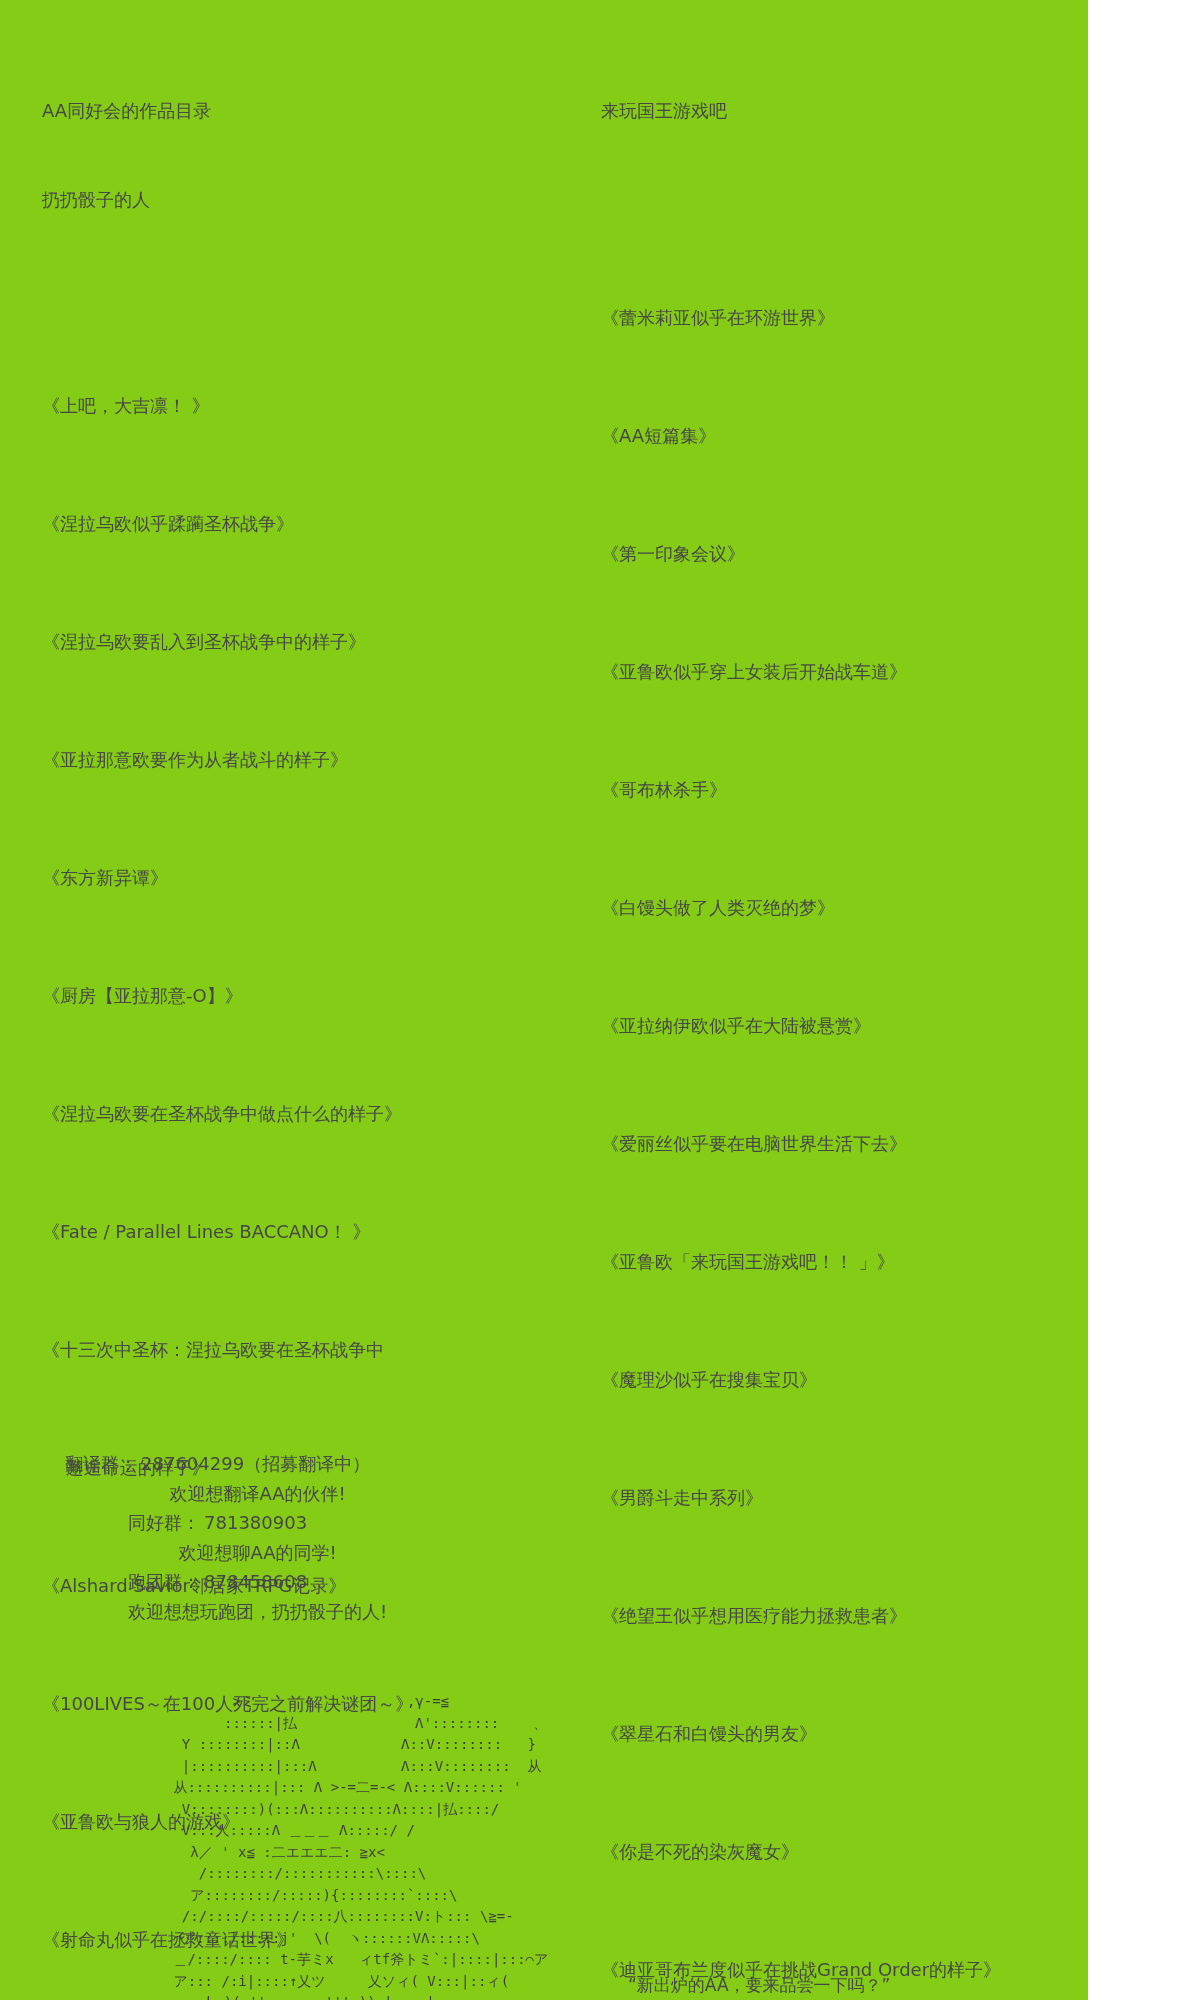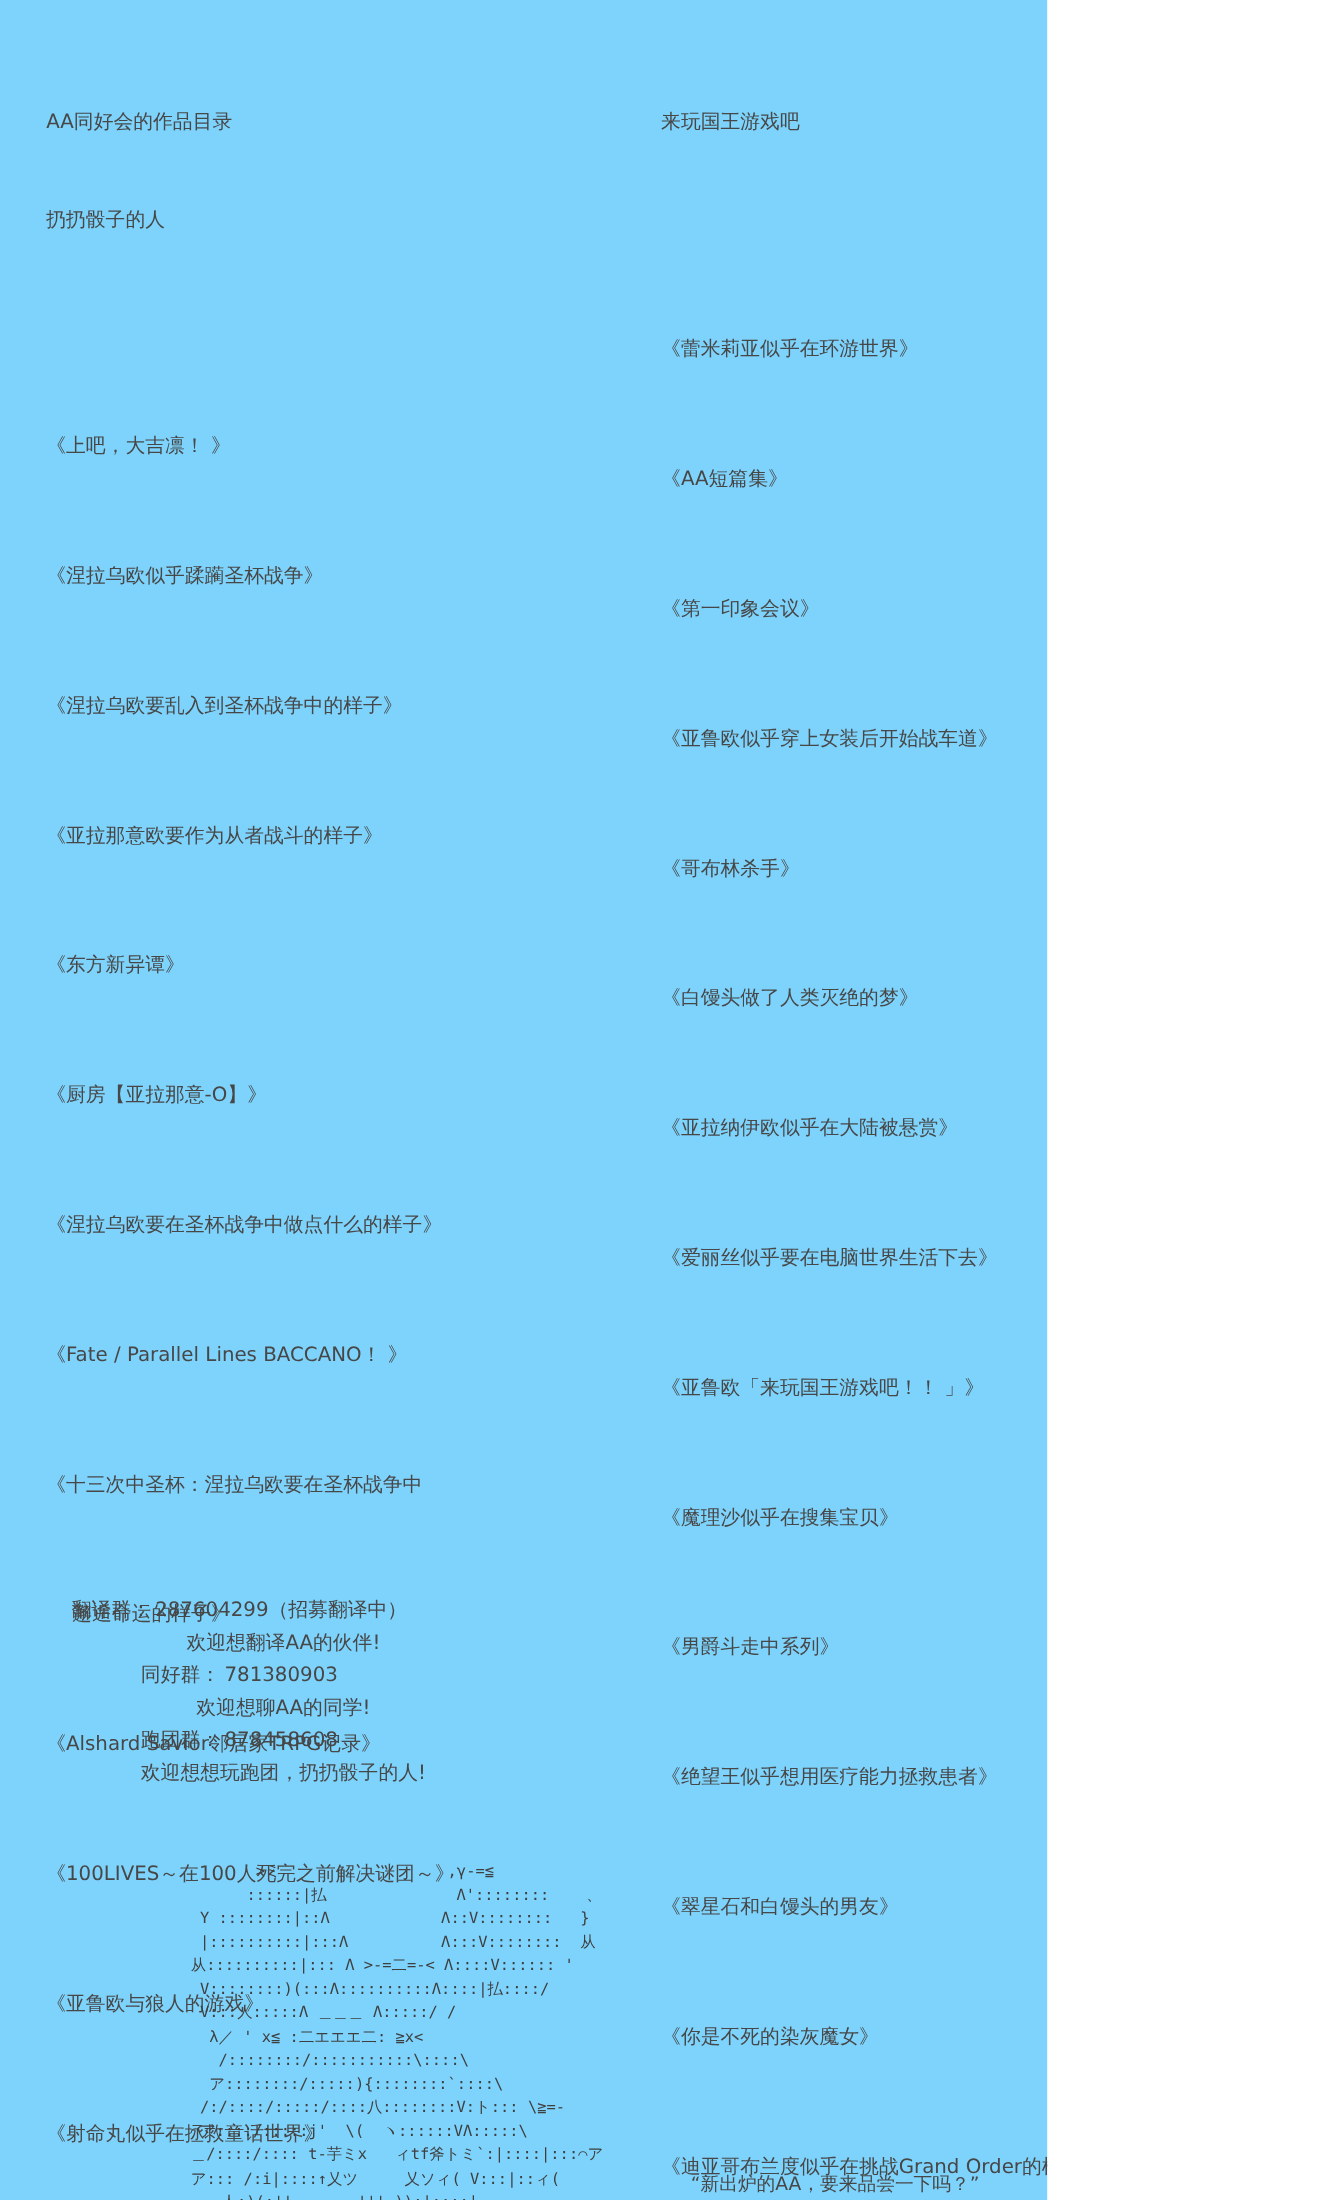--- a/index.html
+++ b/index.html
@@ -1,22 +1,22 @@
 <!DOCTYPE html>
 <html><head>
 <meta charset="utf-8">
 <style>
   * { margin: 0; padding: 0; box-sizing: border-box; }
   html, body { background: #ffffff; }
   .page {
     position: relative;
-    width: 952px;
+    width: 1088px;
     height: 2000px;
     overflow: hidden;
-    background: #7dd3fc;
+    background: #84cc16;
     color: #474747;
     font-family: "DejaVu Sans", "Liberation Sans", sans-serif;
   }
   .col {
     position: absolute;
     font-size: 18px;
     line-height: 29.5px;
     white-space: pre;
   }
   .col-left  { left: 42px;  top: 37px; width: 550px; }

